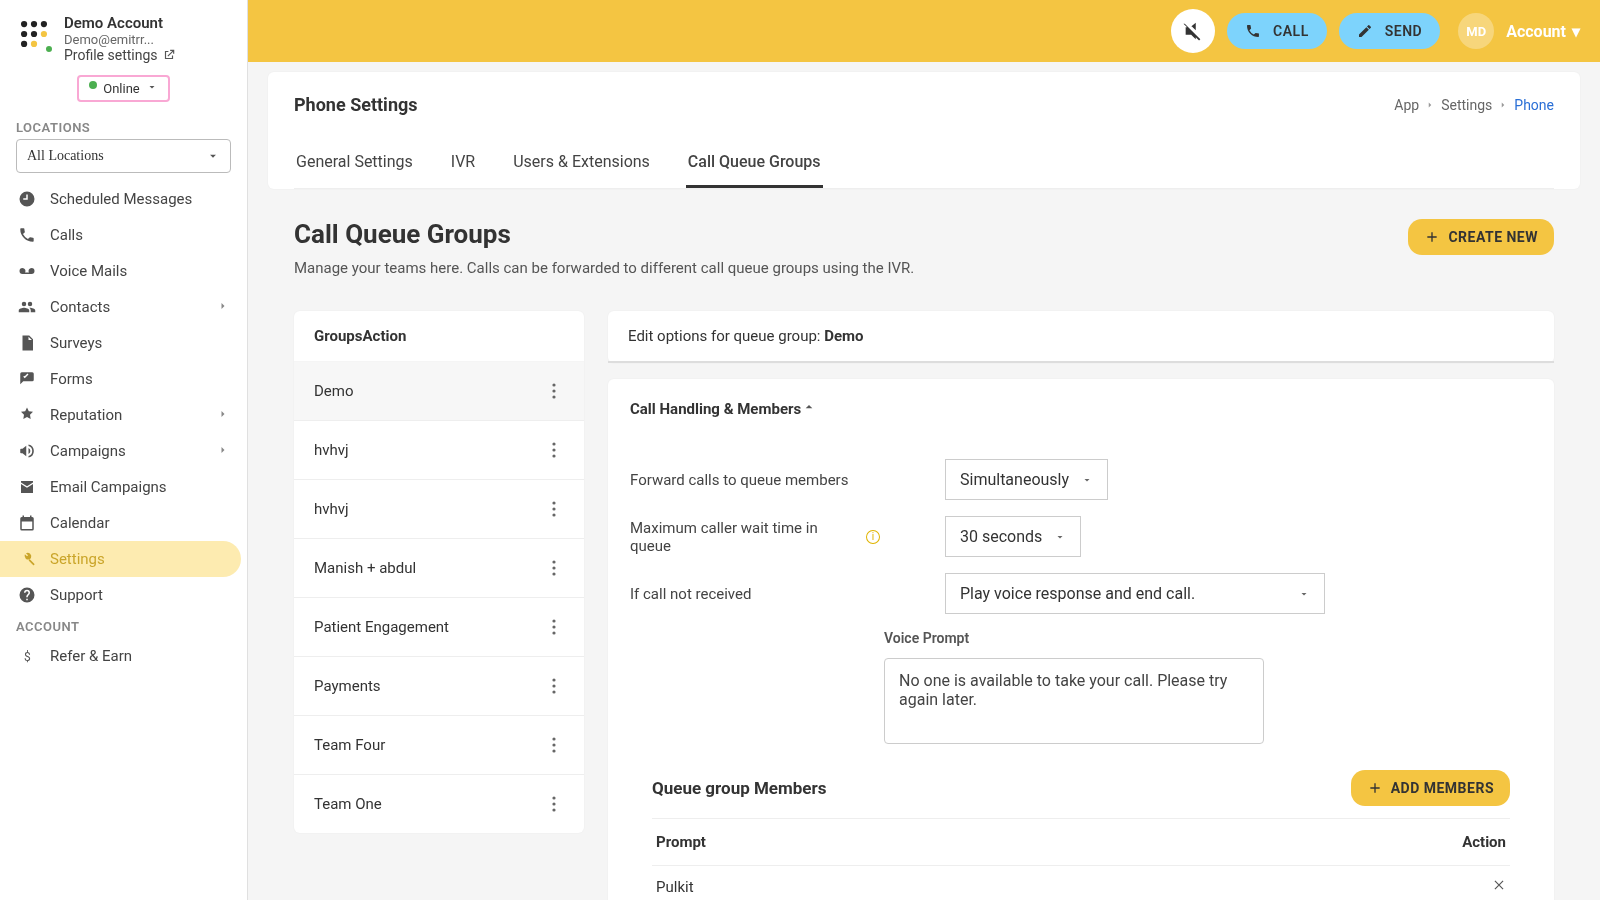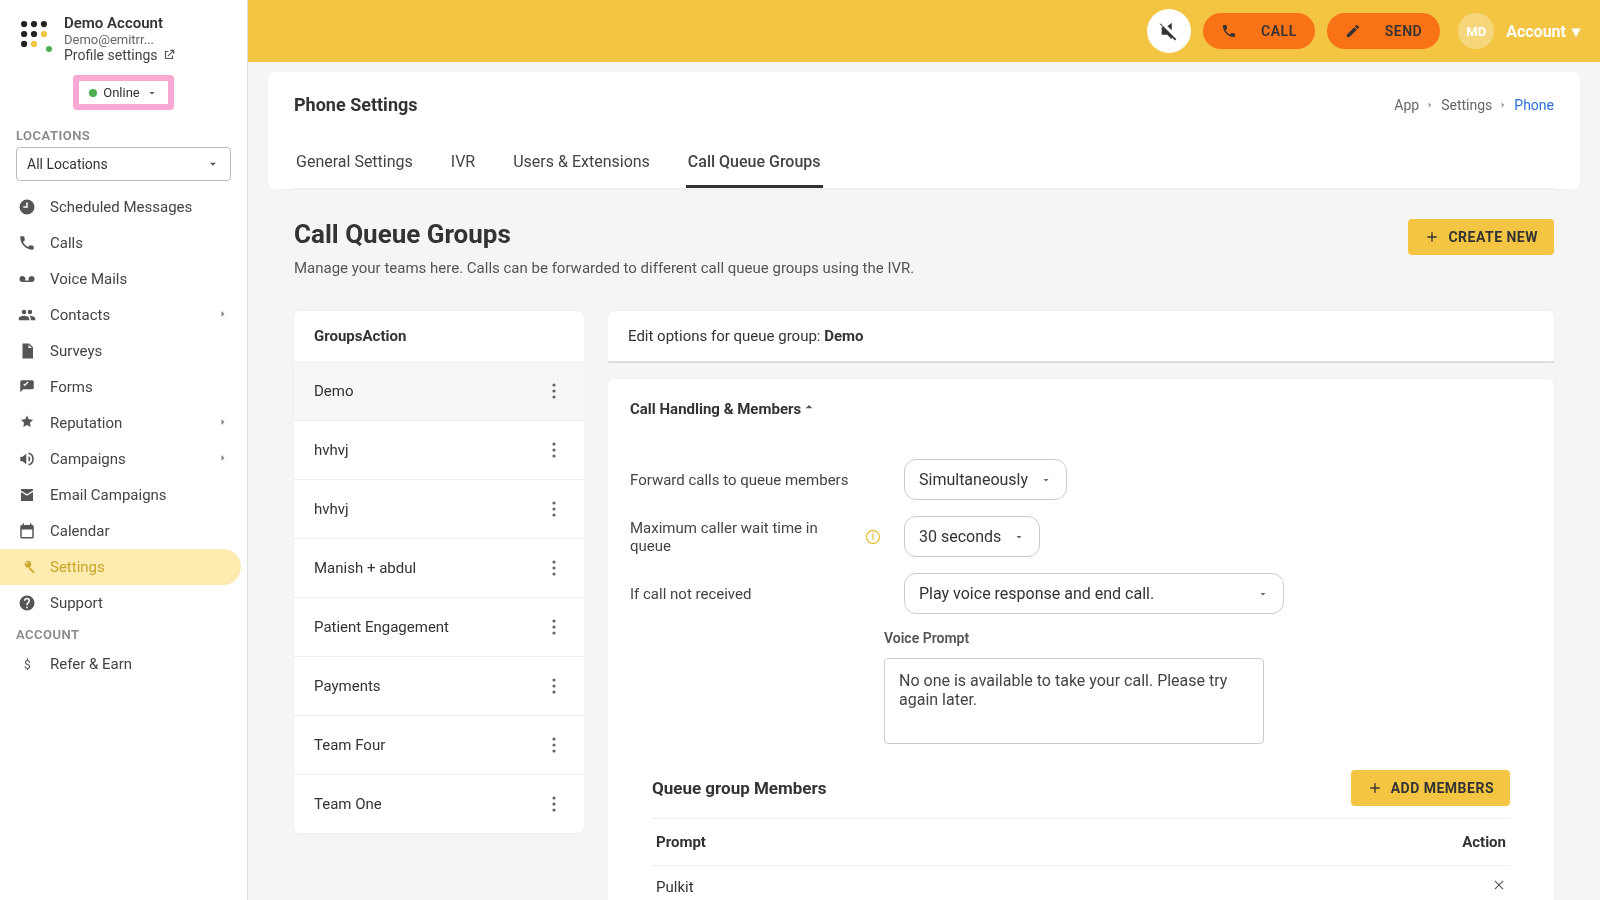--- a/index.html
+++ b/index.html
@@ -39,33 +39,33 @@
   .status-dot {
     position: absolute; right: 0; bottom: 0;
     width: 10px; height: 10px; background: #4caf50; border-radius: 50%;
     border: 2px solid #fff;
   }
   .profile-name { font-weight: 600; font-size: 15px; }
   .profile-email { font-size: 13px; color: #666; }
   .profile-link { font-size: 14px; color: #444; cursor: pointer; display: flex; align-items: center; gap: 4px; }
   .profile-link svg { width: 14px; height: 14px; }
   .online-pill {
-    margin: 6px auto 12px; display: inline-flex; align-items: center; gap: 6px;
-    border: 6px solid #f9a8d4; border-radius: 4px; padding: 4px 10px; font-size: 13px;
+    margin: 6px auto 12px; display: inline-flex; gap: 6px;
+    border: 2px solid #f9a8d4; border-radius: 4px; padding: 4px 10px; font-size: 13px;
     cursor: pointer;
   }
   .online-pill-wrap { text-align: center; }
   .online-pill .dot { width: 8px; height: 8px; background: #4caf50; border-radius: 50%; }
   .online-pill svg { width: 12px; height: 12px; }
 
   .section-label {
     font-size: 13px; color: #888; letter-spacing: 0.5px;
     padding: 6px 16px 4px; font-weight: 600;
   }
-  .locsel-wrap { padding: 0 16px 8px; }
+  .locsel-wrap { padding: 0 16px 8px; font-family: Liberation Serif, serif; }
   .locsel {
     border: 1px solid #bbb; border-radius: 4px; width: 100%;
     padding: 8px 10px; display: flex; justify-content: space-between; align-items: center;
     font-size: 14px; cursor: pointer; background: #fff;
   }
   .locsel svg { width: 14px; height: 14px; fill: #555; }
   .nav { list-style: none; }
   .nav li {
     display: flex; align-items: center; gap: 14px;
     padding: 9px 18px; cursor: pointer; font-size: 15px; color: #444;
@@ -82,22 +82,22 @@
   .right { flex: 1; display: flex; flex-direction: column; height: 100%; }
   .topbar {
     height: 62px; background: #f4c542; flex: none;
     display: flex; justify-content: flex-end; align-items: center; padding: 0 20px; gap: 12px;
   }
   .circle-btn {
     width: 44px; height: 44px; border-radius: 50%; background:#fff; display:flex;align-items:center;justify-content:center;cursor:pointer;
   }
   .circle-btn svg { width: 22px; height: 22px; }
   .pill-btn {
-    background:#f97316; border-radius: 22px; padding: 10px 18px;
-    display:flex; align-items:center; gap:24px; cursor:pointer; font-weight:600; font-size:14px; letter-spacing: 0.5px;
+    background:#7dd3fc; border-radius: 22px; padding: 10px 18px;
+    display:flex; align-items:center; gap:12px; cursor:pointer; font-weight:600; font-size:14px; letter-spacing: 0.5px;
   }
   .pill-btn svg { width:16px; height:16px; }
   .account-badge {
     width: 36px; height: 36px; border-radius: 50%; background: rgba(255,255,255,0.3);
     color: #fff; font-weight:700; font-size:13px; display:flex;align-items:center;justify-content:center;
     margin-left: 6px;
   }
   .account-label { color:#fff; font-weight:700; font-size:16px; display:flex; align-items:center; gap:6px; cursor:pointer; }
 
   
@@ -116,21 +116,21 @@
   .page-title { font-weight:700; font-size:18px; }
   .tabs { display:flex; gap: 34px; margin-top: 37px; border-bottom: 1px solid #eee; }
   .tab { padding: 0 2px 14px 2px; font-size:16px; color:#444; cursor:pointer; }
   .tab.active { border-bottom: 3px solid #333; font-weight:500; }
 
   .body { padding: 30px 26px 0 26px; }
   .titlerow { display:flex; justify-content:space-between; align-items:flex-start; }
   .section-title { font-size: 26px; font-weight:700; color: #333; }
   .section-sub { font-size:15px; color:#555; margin-top:10px; }
   .yellow-btn {
-    background:#f4c542; border-radius:4px; padding: 10px 16px;
+    background:#f4c542; border-radius:14px; padding: 10px 16px;
     font-weight:700; font-size:14px; letter-spacing:0.5px;
     display:flex; align-items:center; gap:8px; cursor:pointer;text-align:right;
   }
   .yellow-btn svg { width:16px; height:16px; }
 
   .cols { display:flex; gap: 24px; margin-top: 34px; align-items:flex-start; }
 
   .groups-card { width: 290px; flex:none; }
   .groups-head { display:flex; padding: 16px 20px; font-weight:700; font-size:15px; border-bottom:1px solid #f5f5f5;}
   .group-row {
@@ -148,23 +148,23 @@
 
   .panel-head {
     display:flex; align-items:center;
     padding: 20px 22px; font-weight:700; font-size:15px; cursor:pointer;
   }
   .panel-body { padding: 4px 22px 22px 22px; }
   .frow { display:flex; margin: 16px 0; gap: 24px; }
   .frow .label { width: 250px; font-size:15px; color:#444; display:flex; align-items:center; gap:6px; }
   .info-ic { width:14px;height:14px; border:1px solid #e0b400; border-radius:50%; display:inline-flex;align-items:center;justify-content:center; font-size:10px; color:#e0b400;}
   .select {
-    border:1px solid #ccc; border-radius:12px; padding: 10px 14px;
+    border:1px solid #ccc; border-radius:0; padding: 10px 14px;
     display:flex; align-items:center; justify-content:space-between; gap:12px;
-    font-size:16px; cursor:pointer; background:#fff; min-width: 130px;
+    font-size:16px; cursor:pointer; background:#fff; min-width: 130px; margin-left: 41px;
   }
   .select.wide { width: 380px; }
   .select svg { width:12px; height:12px; fill:#666; }
   .vp-label { font-size:14px; font-weight:600; color:#555; margin-top: 14px; margin-left: 254px; }
   .vp-box {
     margin-top: 12px; margin-left: 254px; width: 380px; min-height: 86px;
     border:1px solid #ccc; border-radius:4px; padding: 12px 14px; font-size:16px; color:#444;
   }
 
   .members-head { display:flex; justify-content:space-between; align-items:center; padding: 0 22px 12px 22px; margin-top: 26px;}

